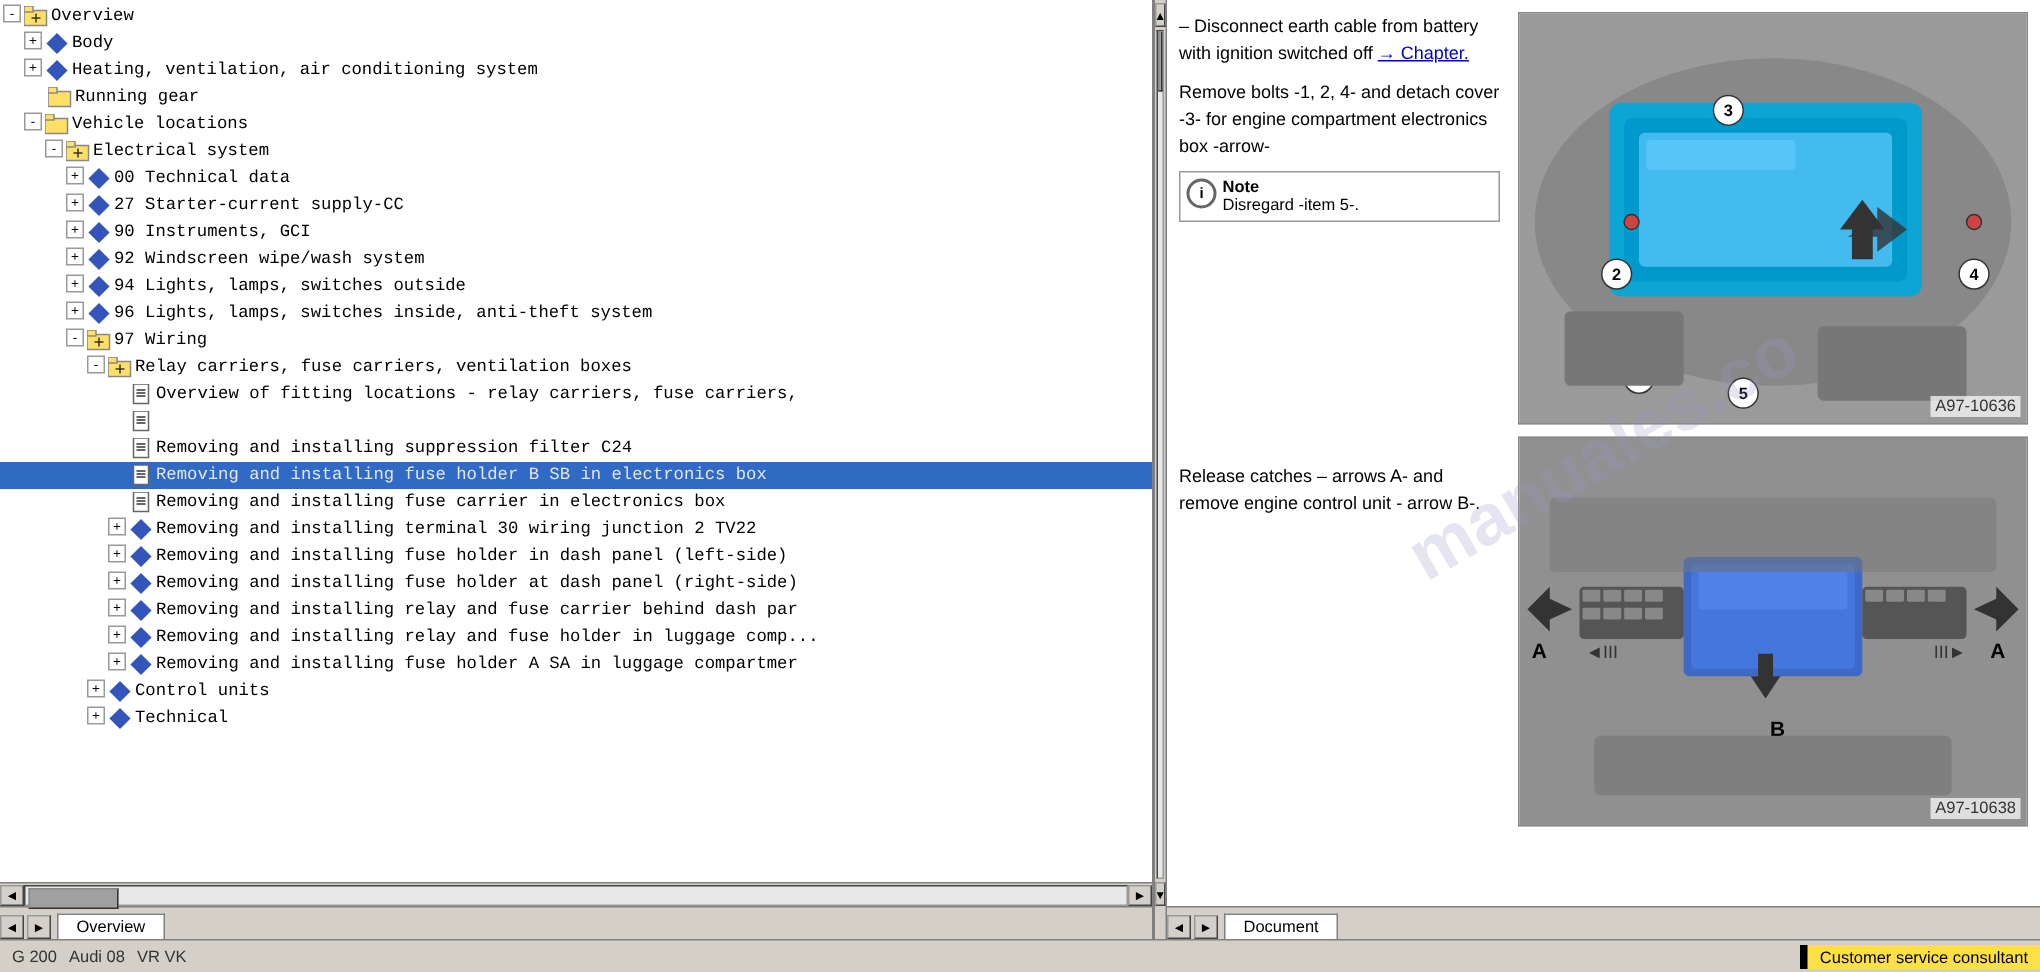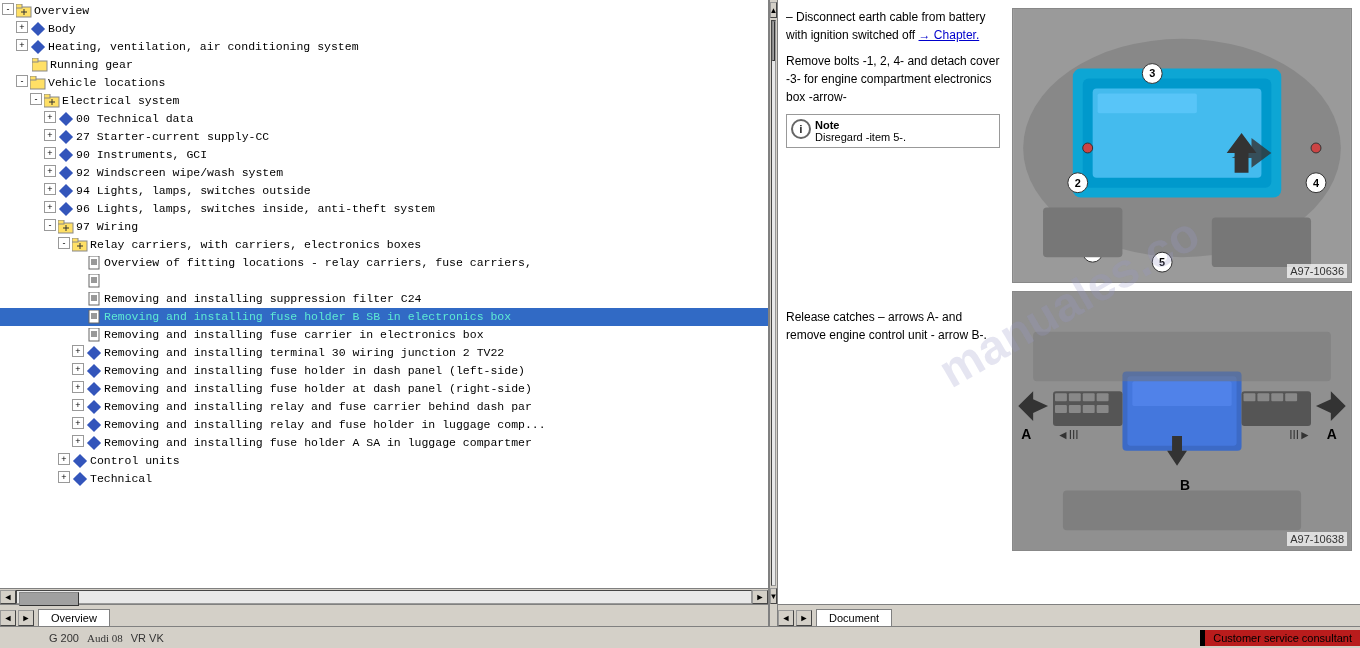--- a/index.html
+++ b/index.html
@@ -4,21 +4,21 @@
   <style>
     * { margin: 0; padding: 0; box-sizing: border-box; }
     body { width: 1360px; height: 648px; overflow: hidden; font-family: Arial, sans-serif; font-size: 12px; background: #d4d0c8; display: flex; flex-direction: column; }
     
     .main-container { display: flex; flex: 1; overflow: hidden; }
     
     
     .left-panel { width: 770px; background: #ffffff; border-right: 2px solid #808080; display: flex; flex-direction: column; overflow: hidden; }
     .tree-container { flex: 1; overflow-y: auto; overflow-x: hidden; padding: 2px 0; }
     .tree-item { display: flex; align-items: flex-start; padding: 1px 4px; cursor: pointer; white-space: nowrap; }
-    .tree-item.selected { background: #316ac5; color: #5eead4; }
+    .tree-item.selected { background: #316ac5; color: #e5e5e5; }
     .indent-0 { padding-left: 2px; }
     .indent-1 { padding-left: 16px; }
     .indent-2 { padding-left: 30px; }
     .indent-3 { padding-left: 44px; }
     .indent-4 { padding-left: 58px; }
     .indent-5 { padding-left: 72px; }
     .tree-icon { width: 16px; height: 16px; display: inline-flex; align-items: center; justify-content: center; margin-right: 2px; flex-shrink: 0; }
     .blue-diamond { width: 10px; height: 10px; background: #3355bb; transform: rotate(45deg); flex-shrink: 0; }
     .expand-btn { width: 12px; height: 12px; border: 1px solid #999; background: white; display: inline-flex; align-items: center; justify-content: center; font-size: 9px; cursor: pointer; flex-shrink: 0; margin-right: 2px; }
     .tree-text { font-family: 'Courier New', monospace; font-size: 11.5px; line-height: 16px; }
@@ -26,21 +26,21 @@
     
     .right-panel { flex: 1; background: #ffffff; display: flex; flex-direction: column; overflow: hidden; }
     .instruction-text { font-size: 12px; line-height: 1.5; margin-bottom: 8px; }
     .instruction-text a { color: #0000cc; }
     .note-box { border: 1px solid #999; padding: 4px; margin: 4px 0; display: flex; align-items: flex-start; gap: 4px; font-size: 11px; }
     .note-icon { width: 20px; height: 20px; border: 2px solid #666; border-radius: 50%; display: flex; align-items: center; justify-content: center; font-weight: bold; font-size: 10px; flex-shrink: 0; }
     
     .scrollbar-h { height: 16px; background: #d4d0c8; border-top: 1px solid #808080; display: flex; align-items: center; }
     .scroll-thumb { height: 14px; background: #a0a0a0; border: 1px outset #888; margin: 0 2px; }
     
-    .bottom-bar { height: 22px; background: #d4d0c8; display: flex; align-items: center; justify-content: space-between; border-top: 1px solid #808080; padding-left: 41px; }
+    .bottom-bar { height: 22px; background: #d4d0c8; display: flex; align-items: center; justify-content: space-between; border-top: 1px solid #808080; }
     
     
     .watermark { position: absolute; top: 50%; left: 50%; transform: translate(-50%, -50%) rotate(-30deg); font-size: 48px; color: rgba(150,150,200,0.25); font-weight: bold; pointer-events: none; white-space: nowrap; z-index: 10; }
     .doc-area { display: flex; gap: 12px; padding: 8px; flex: 1; overflow-y: auto; position: relative; }
     .doc-left { flex: 1; min-width: 200px; }
     .doc-right { flex: 0 0 340px; display: flex; flex-direction: column; gap: 8px; }
     
     .eng-image { background: #ccc; border: 1px solid #888; height: 275px; position: relative; overflow: hidden; }
     .eng-image2 { background: #ccc; border: 1px solid #888; height: 260px; position: relative; overflow: hidden; }
     .img-code { position: absolute; bottom: 4px; right: 4px; font-size: 11px; color: #333; }
@@ -184,21 +184,21 @@
       <div class="tree-item indent-4">
         <span class="expand-btn">-</span>
         <span class="tree-icon">
           <svg width="16" height="14" viewBox="0 0 16 14">
               <rect x="0" y="3" width="15" height="10" fill="#ffe066" stroke="#888" stroke-width="1"></rect>
               <rect x="0" y="0" width="6" height="4" fill="#ffe066" stroke="#888" stroke-width="1"></rect>
               <line x1="8" y1="5" x2="8" y2="11" stroke="#333" stroke-width="1"></line>
               <line x1="5" y1="8" x2="11" y2="8" stroke="#333" stroke-width="1"></line>
             </svg>
         </span>
-        <span class="tree-text">Relay carriers, with carriers, electronics boxes</span>
+        <span class="tree-text">Relay carriers, fuse carriers, ventilation boxes</span>
       </div>
 
       <div class="tree-item indent-5">
         <span style="width:14px; display:inline-block;"></span>
         <span class="tree-icon">
           <svg width="12" height="14" viewBox="0 0 12 14">
               <rect x="1" y="0" width="10" height="13" fill="white" stroke="#666" stroke-width="1"></rect>
               <line x1="3" y1="4" x2="9" y2="4" stroke="#333" stroke-width="1"></line>
               <line x1="3" y1="6" x2="9" y2="6" stroke="#333" stroke-width="1"></line>
               <line x1="3" y1="8" x2="9" y2="8" stroke="#333" stroke-width="1"></line>
@@ -480,19 +480,19 @@
       <div style="padding:2px 12px; border:1px solid #808080; border-bottom:none; background:#ffffff; cursor:pointer; font-size:11px;">
         <span>Document</span>
       </div>
     </div>
   </div>
 </div>
 
 <div class="bottom-bar">
   <div style="display:flex; gap:8px; align-items:center; padding:0 8px;">
     <span style="font-size:11px; color:#333;">G 200</span>
-    <span style="font-size:11px; color:#333;font-family:Liberation Serif, serif;">Audi 08</span>
+    <span style="font-size:11px; color:#333;">Audi 08</span>
     <span style="font-size:11px; color:#333;">VR  VK</span>
   </div>
-  <div style="padding:1px 8px; background:#b91c1c; border-left:5px solid #000000;">
+  <div style="padding:1px 8px; background:#fde047; border-left:5px solid #000000;">
     <span style="font-size:11px;">Customer service consultant</span>
   </div>
 </div>
 
 </body></html>

